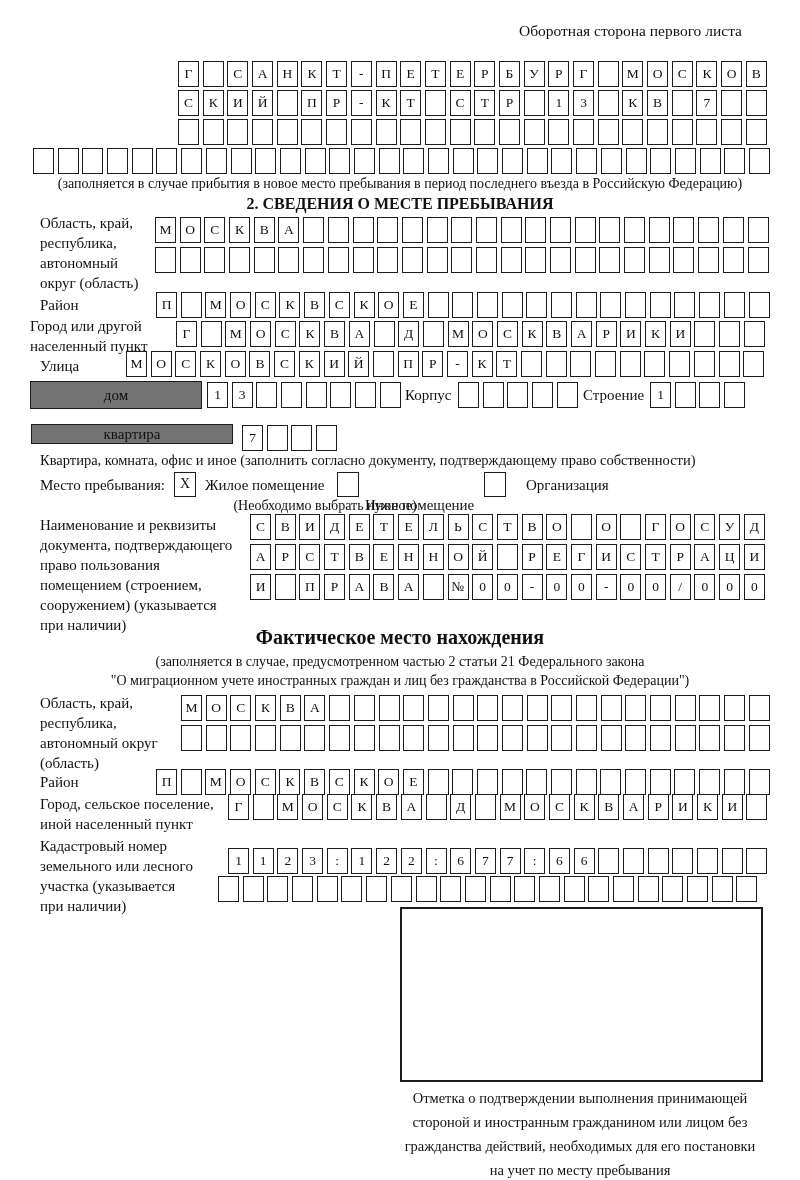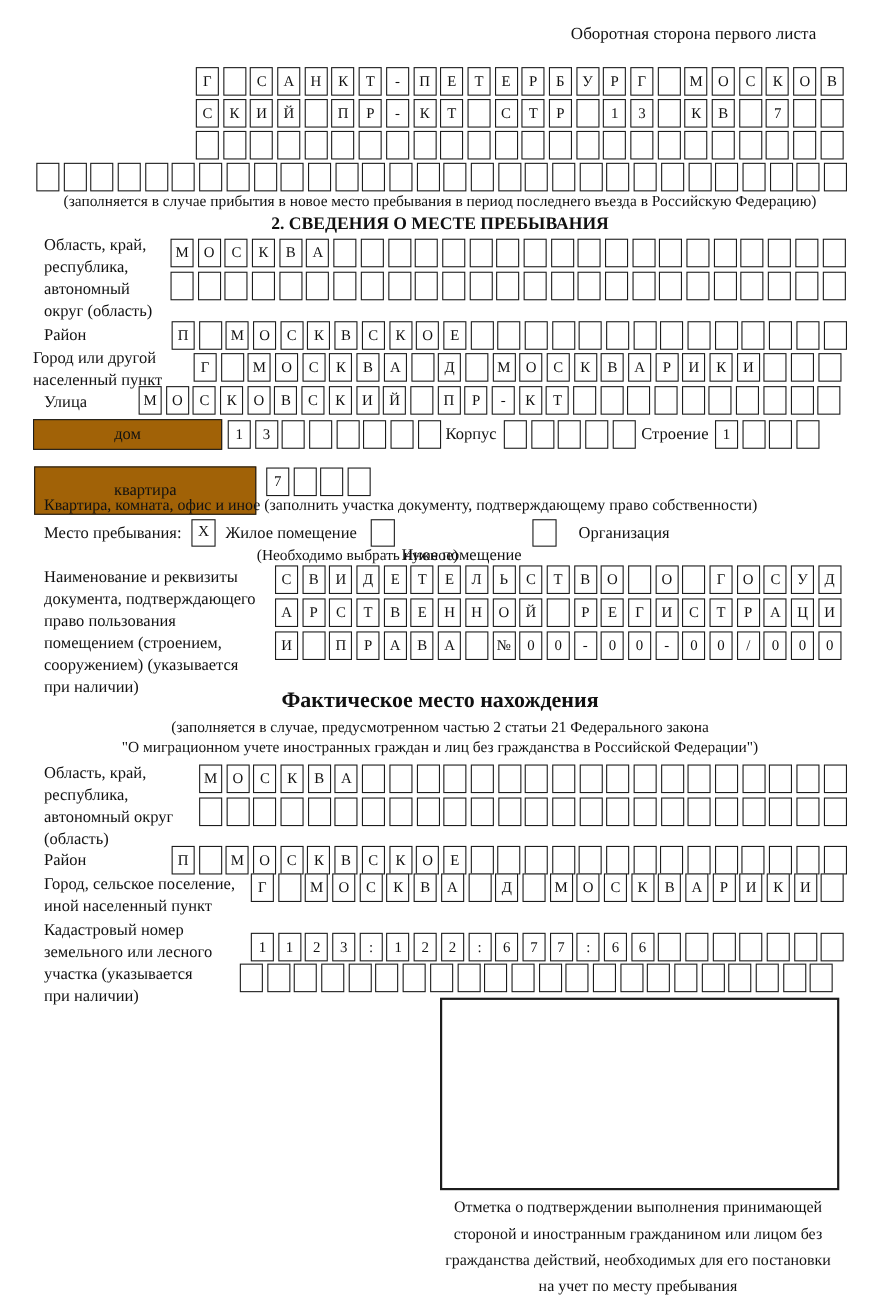--- a/index.html
+++ b/index.html
@@ -14,21 +14,21 @@
   .center{left:0;width:800px;text-align:center;}
   .h2{position:absolute;left:0;width:800px;text-align:center;font-weight:bold;font-size:16px;}
   .cellrow{position:absolute;display:flex;gap:3.7px;}
   .cell{
     flex:0 0 21px;width:21px;height:26px;box-sizing:border-box;
     border:1.7px solid #1c1c1c;background:#fff;
     display:flex;align-items:center;justify-content:center;
     font-size:13.5px;line-height:1;
   }
   .bigbox{
-    position:absolute;box-sizing:border-box;border:1.8px solid #1c1c1c;background:#a16207;
+    position:absolute;box-sizing:border-box;border:1.8px solid #1c1c1c;background:#737373;
     display:flex;align-items:center;justify-content:center;font-size:15px;
   }
   .inl{position:absolute;font-size:15px;}
   .cb{
     position:absolute;width:22px;height:25px;box-sizing:border-box;border:1.7px solid #1c1c1c;
     text-align:center;font-size:14px;line-height:22px;background:#fff;
   }
   .stampbox{position:absolute;left:400px;top:907px;width:363px;height:175px;box-sizing:border-box;border:2px solid #1c1c1c;background:#fff;}
   .stampcap{position:absolute;left:390px;top:1086px;width:380px;text-align:center;font-size:14.5px;line-height:24px;white-space:pre-line;}
 </style>
@@ -320,28 +320,28 @@
       <div class="cell"></div>
     </div>
   <div class="inl" style="left:583px;top:387px;">Строение</div>
   <div class="cellrow" style="left:650px;top:382px;">
       <div class="cell">1</div>
       <div class="cell"></div>
       <div class="cell"></div>
       <div class="cell"></div>
     </div>
 
-  <div class="bigbox" style="left:31px;top:424px;width:202px;height:44px;">квартира</div>
+  <div class="bigbox" style="left:31px;top:424px;width:202px;height:20px;">квартира</div>
   <div class="cellrow" style="left:242px;top:425px;">
       <div class="cell">7</div>
       <div class="cell"></div>
       <div class="cell"></div>
       <div class="cell"></div>
     </div>
-  <div class="cap" style="left:40px;top:452px;font-size:14.5px;">Квартира, комната, офис и иное (заполнить участка документу, подтверждающему право собственности)</div>
+  <div class="cap" style="left:40px;top:452px;font-size:14.5px;">Квартира, комната, офис и иное (заполнить согласно документу, подтверждающему право собственности)</div>
 
   <div class="inl" style="left:40px;top:477px;">Место пребывания:</div>
   <div class="cb" style="left:174px;top:472px;">X</div>
   <div class="inl" style="left:205px;top:477px;">Жилое помещение</div>
   <div class="cb" style="left:337px;top:472px;"></div>
   <div class="inl" style="left:365px;top:477px;margin-top:20px;">Иное помещение</div>
   <div class="cb" style="left:484px;top:472px;"></div>
   <div class="inl" style="left:526px;top:477px;">Организация</div>
   <div class="cap" style="left:150px;top:498px;width:350px;text-align:center;">(Необходимо выбрать нужное)</div>
 

